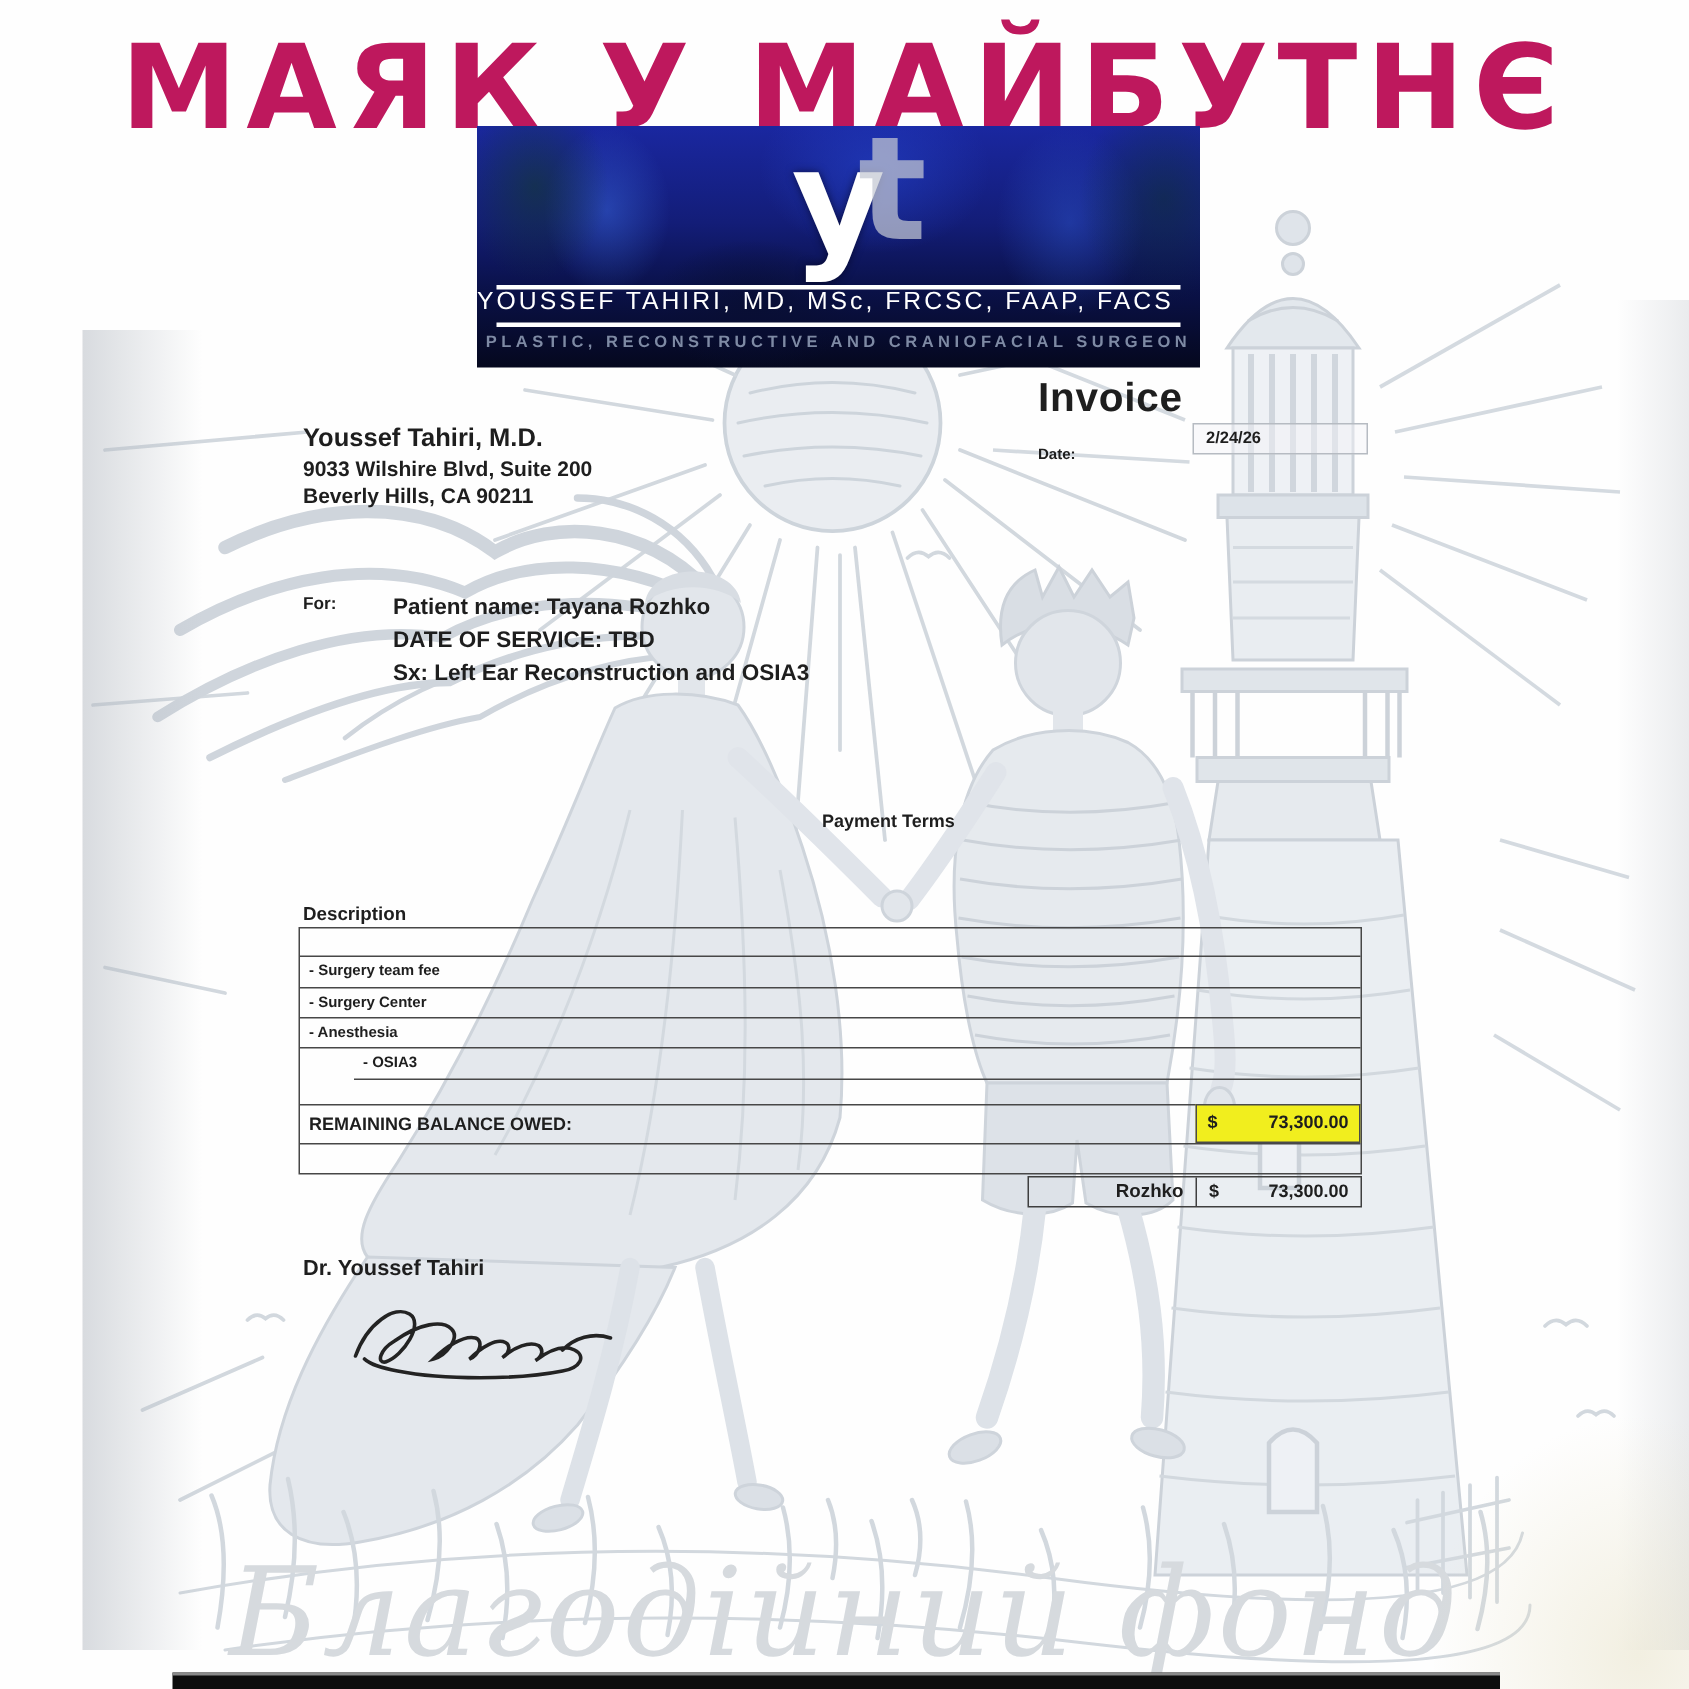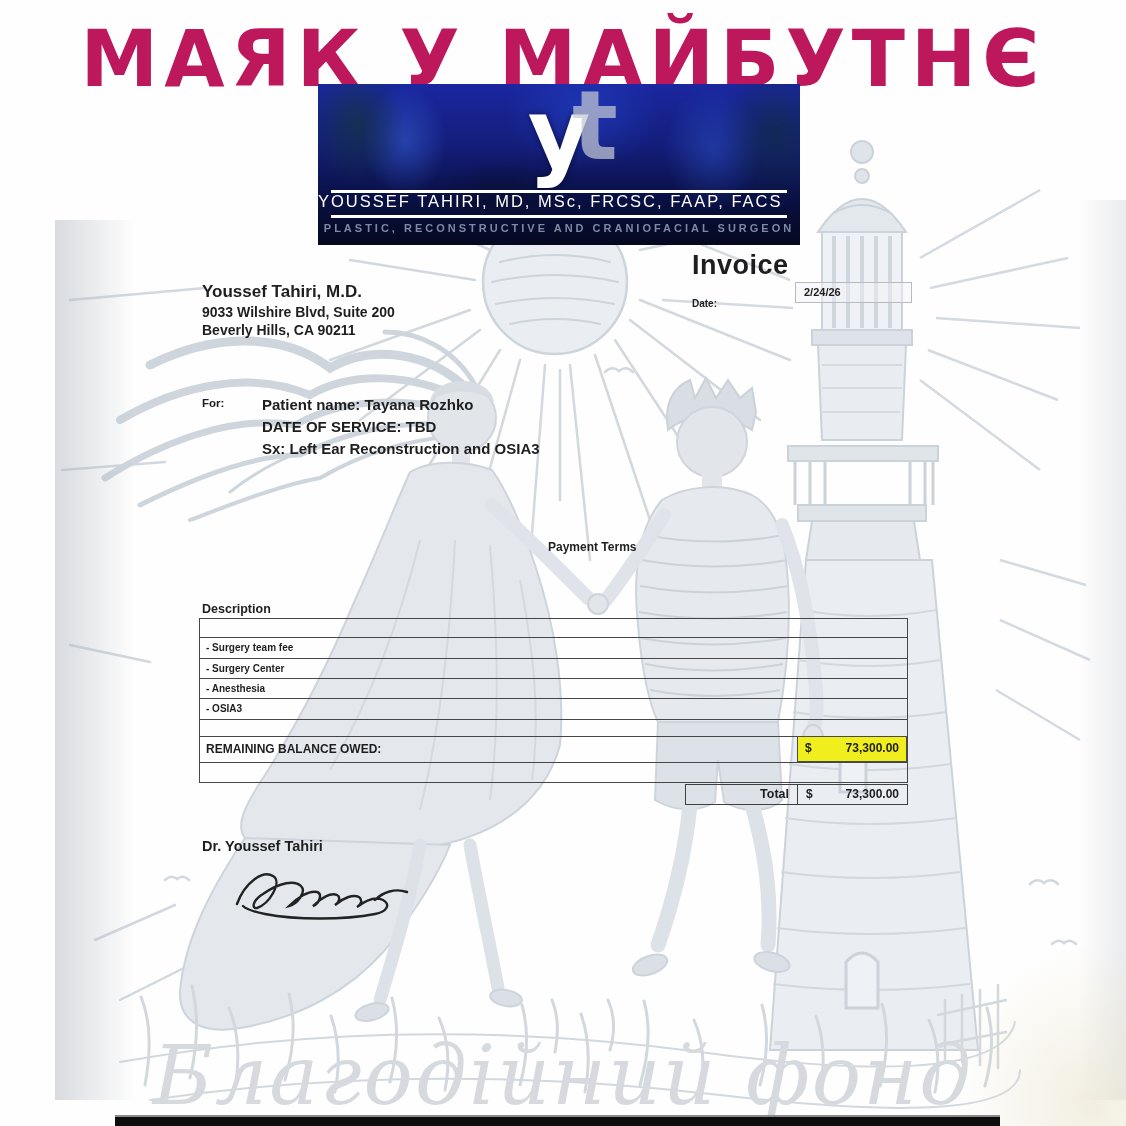--- a/index.html
+++ b/index.html
@@ -63,21 +63,21 @@
   
   #desc-label{left:202px;top:602px;font-size:12.5px;font-weight:bold;}
   #desc-table{left:199px;top:618px;width:709px;height:165px;box-sizing:border-box;
               border:1.5px solid #474747;}
   .d-row{box-sizing:border-box;border-bottom:1.4px solid #474747;font-size:10px;
          font-weight:bold;padding-left:6px;position:relative;}
   .d-r1{height:19px;line-height:17px;}
   .d-r2{height:21px;line-height:20px;}
   .d-r3{height:20px;line-height:19px;}
   .d-r4{height:20px;line-height:19px;}
-  .d-r5{height:21px;line-height:20px;}
+  .d-r5{height:21px;line-height:20px;margin-left:36px;}
   .d-r6{height:17px;}
   .d-r7{height:26px;line-height:24px;font-size:12px;}
   .d-r8{height:18px;border-bottom:none;}
   #hl-cell{position:absolute;left:597px;top:-1.4px;width:110px;height:26px;box-sizing:border-box;
            background:#f1ee1e;border:1.5px solid #4a4a4a;display:flex;justify-content:space-between;
            padding:0 7px;font-size:12px;font-weight:bold;line-height:23px;}
   
   #total-row{left:685px;top:784px;width:223px;height:21px;box-sizing:border-box;
              border:1.5px solid #3f3f3f;display:flex;background:rgba(255,255,255,.0);}
   #total-label{width:112px;box-sizing:border-box;border-right:1.5px solid #3f3f3f;
@@ -315,21 +315,21 @@
       <span>REMAINING BALANCE OWED:</span>
       <div id="hl-cell">
         <span>$</span>
         <span>73,300.00</span>
       </div>
     </div>
     <div class="d-row d-r8"></div>
   </div>
 
   <div class="abs doc" id="total-row">
-    <div id="total-label">Total</div>
+    <div id="total-label">Rozhko</div>
     <div id="total-amt">
       <span>$</span>
       <span>73,300.00</span>
     </div>
   </div>
 
   <div class="abs doc" id="sig-name">Dr. Youssef Tahiri</div>
   <svg class="abs doc" id="sig-svg" width="195" height="72" viewBox="0 0 195 72">
     <path d="M12,52 C20,30 38,18 48,24 C58,30 44,52 32,56 C26,57 28,48 38,42 C55,30 70,28 76,34
              C82,40 72,52 64,54 C72,46 84,38 92,40 C98,42 94,52 88,54 C96,46 106,40 112,43

